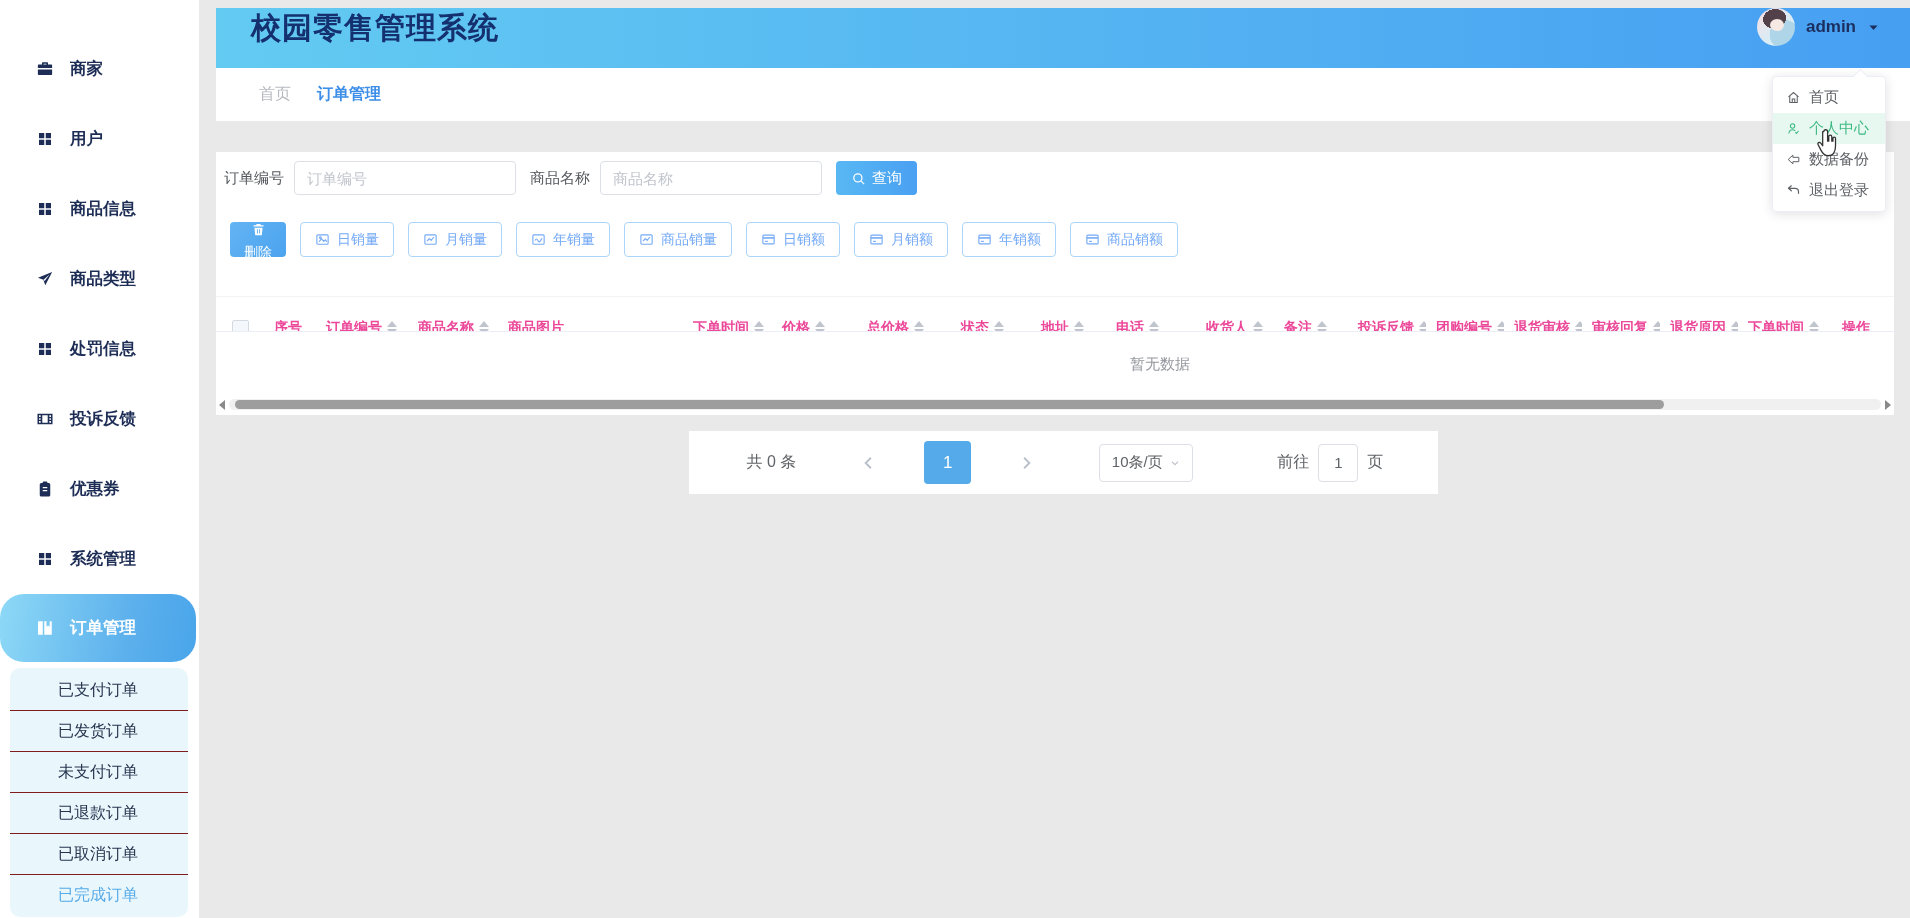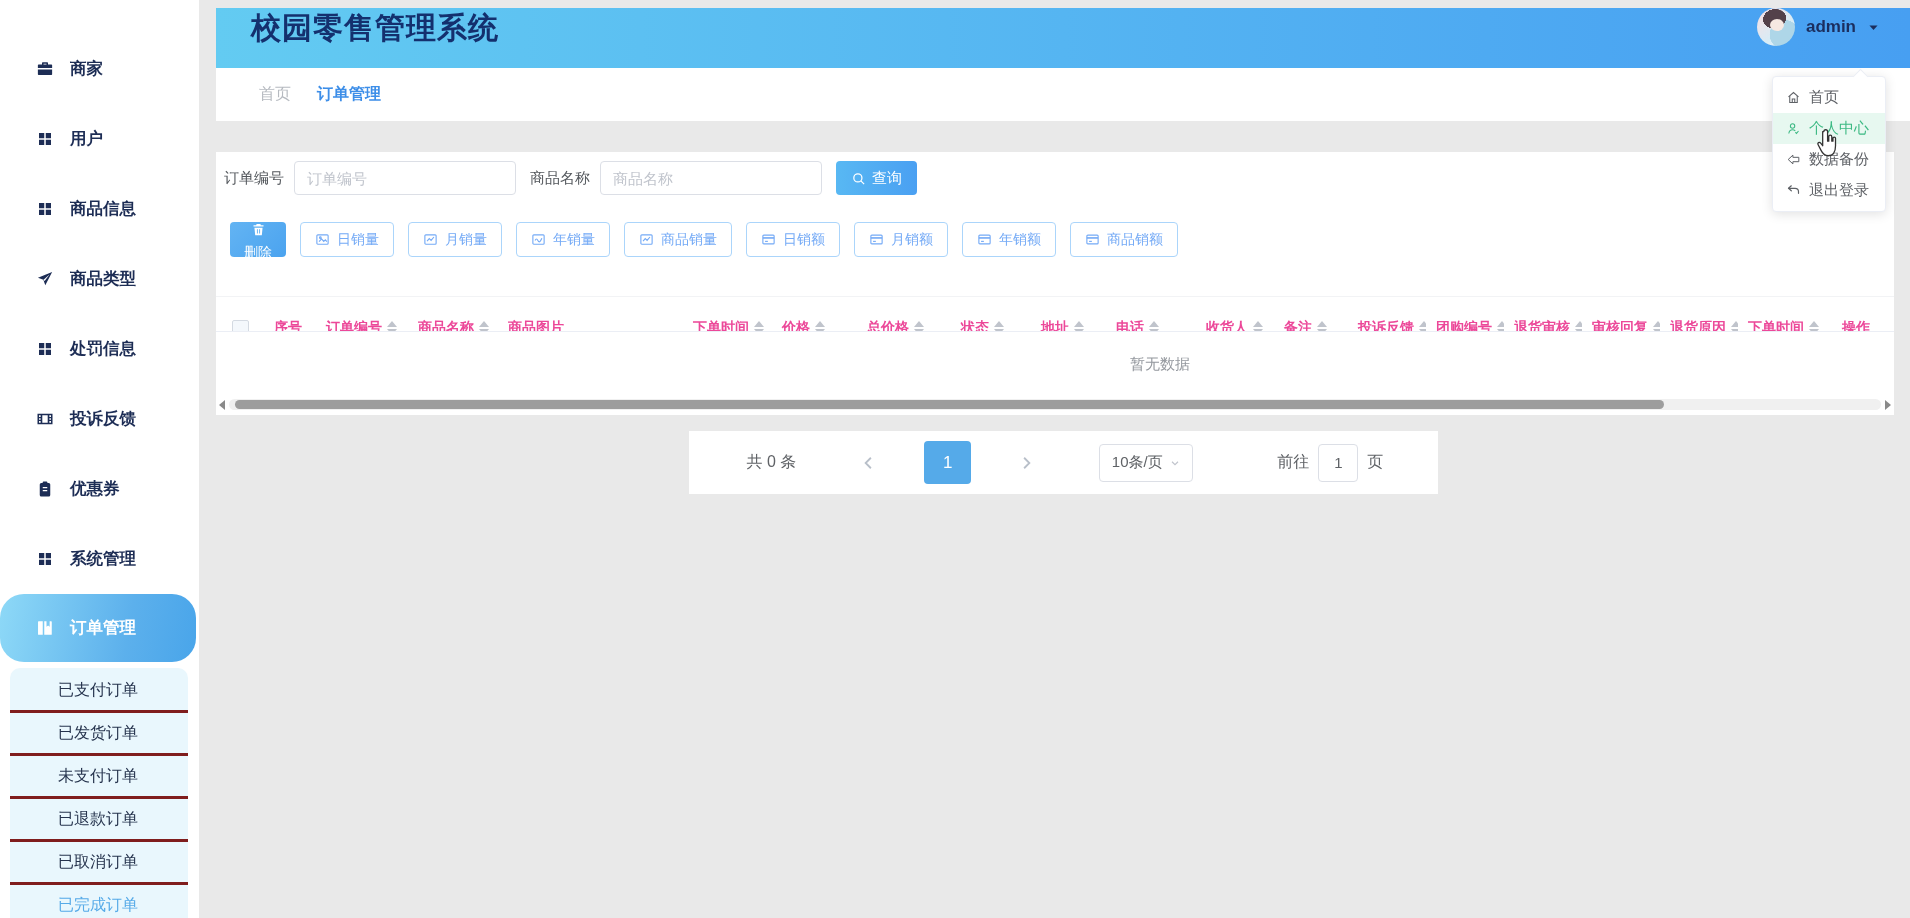--- a/index.html
+++ b/index.html
@@ -10,21 +10,21 @@
   .sidebar{position:absolute;left:0;top:0;width:199px;height:100%;background:#fff;z-index:5;}
   .nav{padding-top:34px;}
   .si{height:70px;display:flex;align-items:center;padding-left:36px;gap:16px;
       font-size:16.5px;font-weight:600;color:#1d2d55;cursor:pointer;}
   .si .ico{width:18px;height:18px;display:inline-flex;flex:none;}
   .si .ico svg{width:100%;height:100%;}
   .si.active{background:linear-gradient(100deg,#8ed9f7 0%,#5cb0ec 65%,#49a5ea 100%);
       border-radius:24px;color:#fff;margin-right:3px;height:68px;}
   .submenu{margin:6px 11px 0 10px;background:#e9f7fd;border-radius:10px;padding:2px 0;}
   .smi{height:40px;line-height:40px;padding-left:48px;font-size:16px;color:#26344e;cursor:pointer;}
-  .smi + .smi{border-top:3px solid #7f1d1d;}
+  .smi + .smi{border-top:1px solid #7f1d1d;}
   .smi.active{color:#57abe8;}
 
   
   .main{margin-left:216px;position:relative;}
   .topbar{margin-top:8px;height:60px;background:linear-gradient(90deg,#63cbf2,#479ff2);
       display:flex;align-items:flex-start;padding:0 30px 0 35px;}
   .title{font-size:30px;font-weight:800;color:#14306e;letter-spacing:1px;}
   .userbox{margin-left:auto;display:flex;align-items:center;gap:11px;cursor:pointer;}
   .avatar{position:relative;width:38px;height:38px;border-radius:50%;overflow:hidden;flex:none;
       background:radial-gradient(circle at 72% 70%,#aed6e8 0 38%,transparent 39%),

